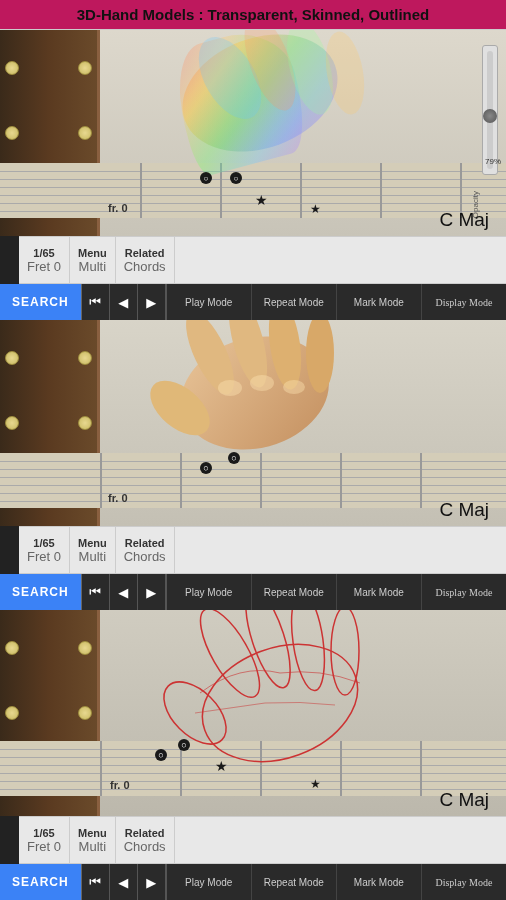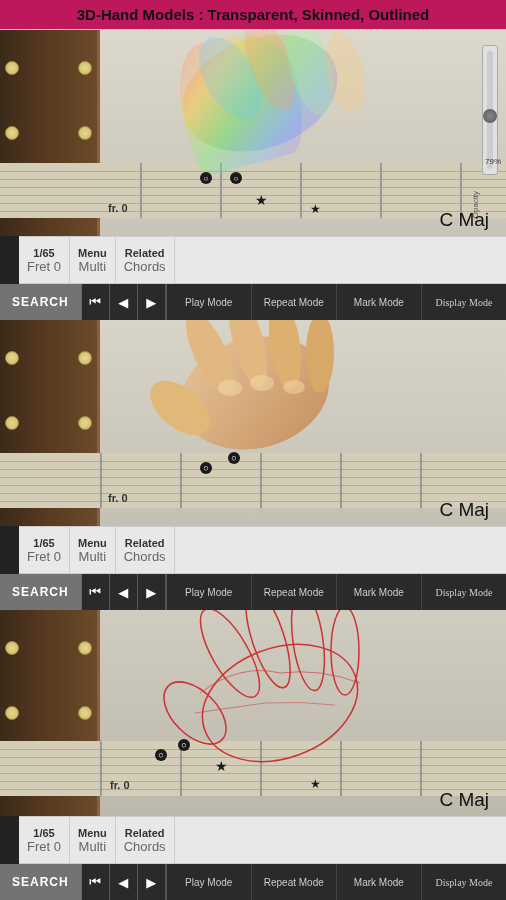--- a/index.html
+++ b/index.html
@@ -238,21 +238,21 @@
 
     
     .toolbar {
       height: 36px;
       background: #2a2a2a;
       display: flex;
       align-items: center;
     }
 
     .search-btn {
-      background: #737373;
+      background: #3b82f6;
       color: #fff;
       font-size: 12px;
       font-weight: bold;
       padding: 0 12px;
       height: 100%;
       display: flex;
       align-items: center;
       border-right: 1px solid #666;
       cursor: pointer;
       letter-spacing: 1px;

